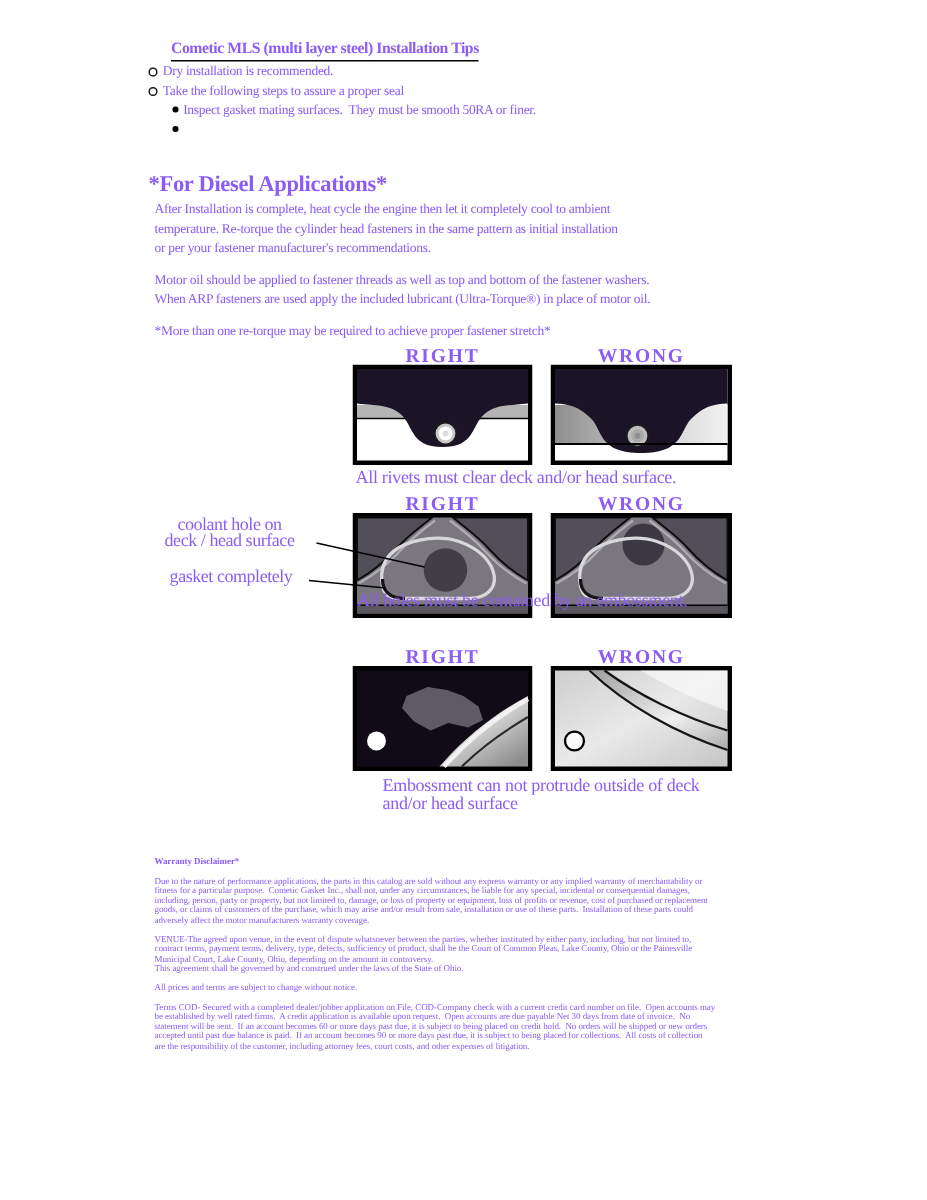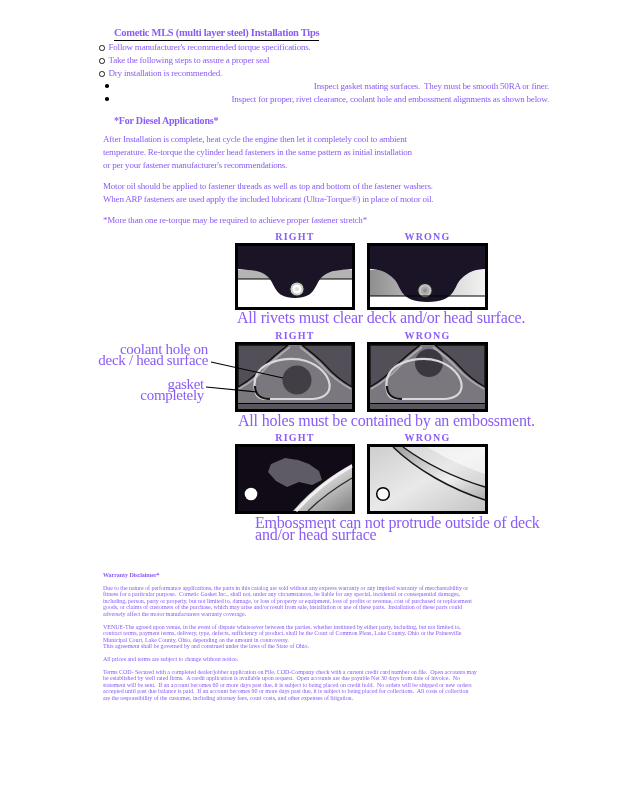--- a/index.html
+++ b/index.html
@@ -8,63 +8,58 @@
     font-family:Liberation Serif, serif;color:#8b5cf6;
   }
   .title{
     position:absolute;left:114px;top:27px;font-size:10.5px;font-weight:bold;
     letter-spacing:-0.3px;border-bottom:1.5px solid #000;padding-bottom:2px;
   }
   .bullets{position:absolute;left:99px;top:42px;width:450px;}
   .b-row{display:flex;align-items:flex-start;height:13px;font-size:9px;letter-spacing:-0.2px;}
   .b-row .txt{white-space:pre;}
   .ring{flex:0 0 auto;width:3.5px;height:3.5px;border:1px solid #1a1a1a;border-radius:50%;margin:3px 4px 0 0;}
-  .sub{margin-left:6px;justify-content:space-between;}
+  .sub{margin-left:16px;}
   .dot{flex:0 0 auto;width:3.6px;height:3.6px;background:#000;border-radius:50%;margin:3px 3.5px 0 0;}
-  .h2{position:absolute;left:114px;top:115px;font-size:10px;font-weight:bold;letter-spacing:-0.2px;}
+  .h2{position:absolute;left:99px;top:115px;font-size:15px;font-weight:bold;letter-spacing:-0.2px;}
   .paras{position:absolute;left:103px;top:133px;width:460px;}
   .paras p{margin:0 0 8px 0;font-size:9px;letter-spacing:-0.2px;line-height:13px;white-space:pre-line;}
-  .lbl{position:absolute;font-size:10px;font-weight:bold;letter-spacing:1.2px;text-align:center;line-height:14px;}
+  .lbl{position:absolute;font-size:13px;font-weight:bold;letter-spacing:1.2px;text-align:center;line-height:14px;}
   .panel{position:absolute;}
   .panel svg{display:block;}
-  .cap{position:absolute;font-size:16px;letter-spacing:-0.2px;line-height:12px;white-space:pre-line;}
-  .ann{position:absolute;font-size:15px;letter-spacing:-0.3px;line-height:10.5px;text-align:right;white-space:pre-line;}
+  .cap{position:absolute;font-size:12px;letter-spacing:-0.2px;line-height:12px;white-space:pre-line;}
+  .ann{position:absolute;font-size:12px;letter-spacing:-0.3px;line-height:10.5px;text-align:center;white-space:pre-line;}
   .leaders{position:absolute;left:0;top:0;pointer-events:none;}
   .legal{position:absolute;left:103px;top:572px;width:480px;}
   .legal .lh{font-size:6px;font-weight:bold;letter-spacing:-0.05px;margin:0 0 6px 0;}
   .legal p{margin:0 0 6px 0;font-size:6px;letter-spacing:-0.05px;line-height:6.6px;white-space:pre;}
   .code{position:absolute;left:389px;top:754px;font-size:10px;letter-spacing:0.3px;}
 </style>
 </head>
 <body>
 
 <div class="page">
 
   <div class="title">Cometic MLS (multi layer steel) Installation Tips</div>
 
   <div class="bullets">
     <div class="b-row">
         <span class="ring"></span>
-        <span class="txt">Follow manufacturer's recommended torque specifications.</span>
+        <span class="txt">Dry installation is recommended.</span>
       </div>
     <div class="b-row">
         <span class="ring"></span>
         <span class="txt">Take the following steps to assure a proper seal</span>
       </div>
-    <div class="b-row">
-        <span class="ring"></span>
-        <span class="txt">Dry installation is recommended.</span>
-      </div>
     <div class="b-row sub">
         <span class="dot"></span>
         <span class="txt">Inspect gasket mating surfaces.  They must be smooth 50RA or finer.</span>
       </div>
     <div class="b-row sub">
         <span class="dot"></span>
-        <span class="txt">Inspect for proper, rivet clearance, coolant hole and embossment alignments as shown below.</span>
       </div>
   </div>
 
   <div class="h2">*For Diesel Applications*</div>
 
   <div class="paras">
     <p>After Installation is complete, heat cycle the engine then let it completely cool to ambient
 temperature. Re-torque the cylinder head fasteners in the same pattern as initial installation
 or per your fastener manufacturer's recommendations.</p>
     <p>Motor oil should be applied to fastener threads as well as top and bottom of the fastener washers.
@@ -142,21 +137,21 @@
       <path d="M118,3 L68,3 C75,9 84,15 92,24 C100,33 109,40 118,45 Z" fill="#534f58" stroke="#0d0d0d" stroke-width="1.3"></path>
       <path d="M66,5 C74,11 82,17 90,26 C98,35 108,42 117,47" fill="none" stroke="#aeabb2" stroke-width="1.6"></path>
       <circle cx="62" cy="21" r="14" fill="#3b3841"></circle>
       <path d="M20,49 C18,38 21,29 31,23 C43,16.5 59,15 71,19 C84,23.5 93,32 94.5,42 C95.5,50 90,56.5 78,57 L33,57 C25,57 21.5,55 20,49 Z" fill="none" stroke="#d8d7da" stroke-width="2.2"></path>
       <path d="M20,44 C20,52 25,57 35,57" fill="none" stroke="#151515" stroke-width="2.2"></path>
       <rect x="3" y="61.5" width="115" height="5.5" fill="#59565d"></rect>
       <line x1="3" y1="61.5" x2="118" y2="61.5" stroke="#000" stroke-width="1"></line>
     </svg>
   </div>
 
-  <div class="cap" style="left:238px;top:415px;">All holes must be contained by an embossment.</div>
+  <div class="cap" style="left:238px;top:394px;">All holes must be contained by an embossment.</div>
 
   <div class="lbl" style="left:235px;top:431px;width:120px;">RIGHT</div>
   <div class="lbl" style="left:367px;top:431px;width:121px;">WRONG</div>
 
   <div class="panel" style="left:235px;top:444px;">
     <svg width="120" height="70" viewBox="0 0 120 70">
       <defs>
         <linearGradient id="g3r" x1="0" y1="0" x2="0.8" y2="1">
           <stop offset="0" stop-color="#ffffff"></stop>
             <stop offset="0.45" stop-color="#d9d9d9"></stop>

